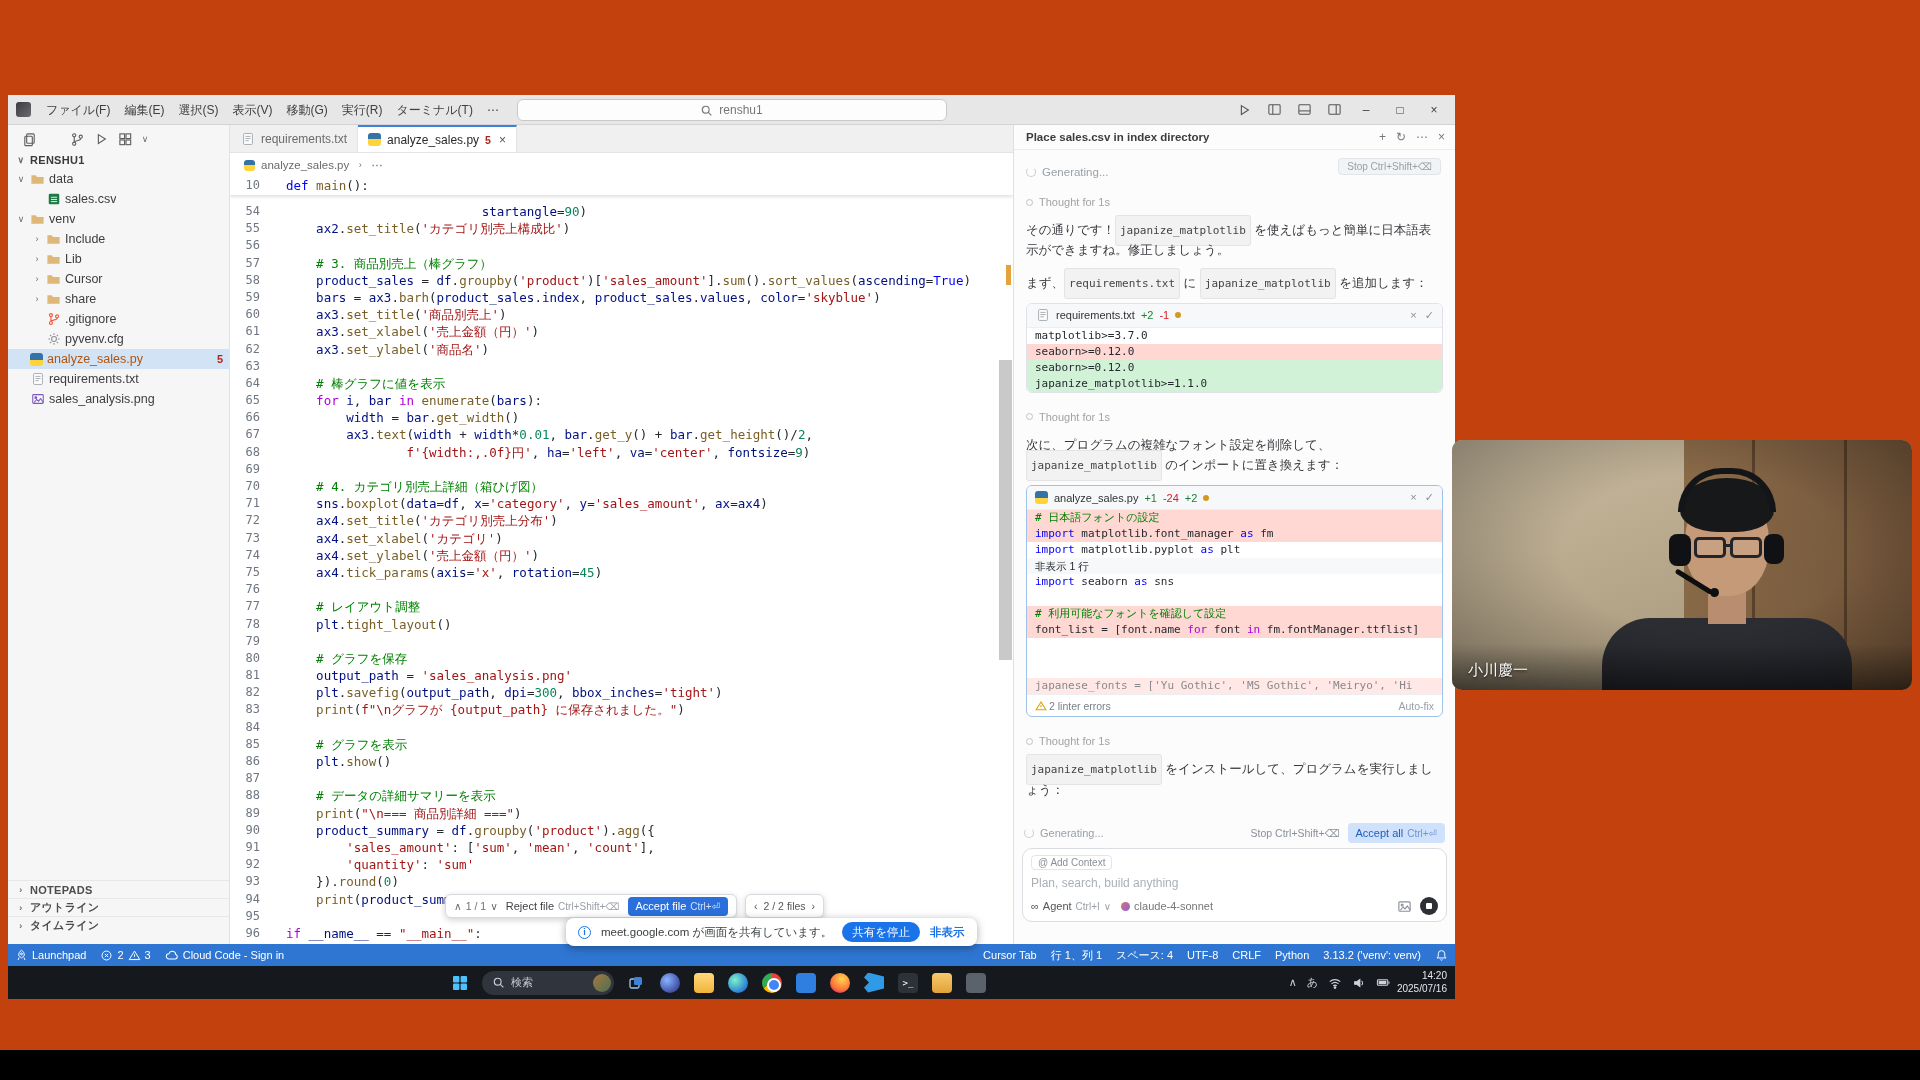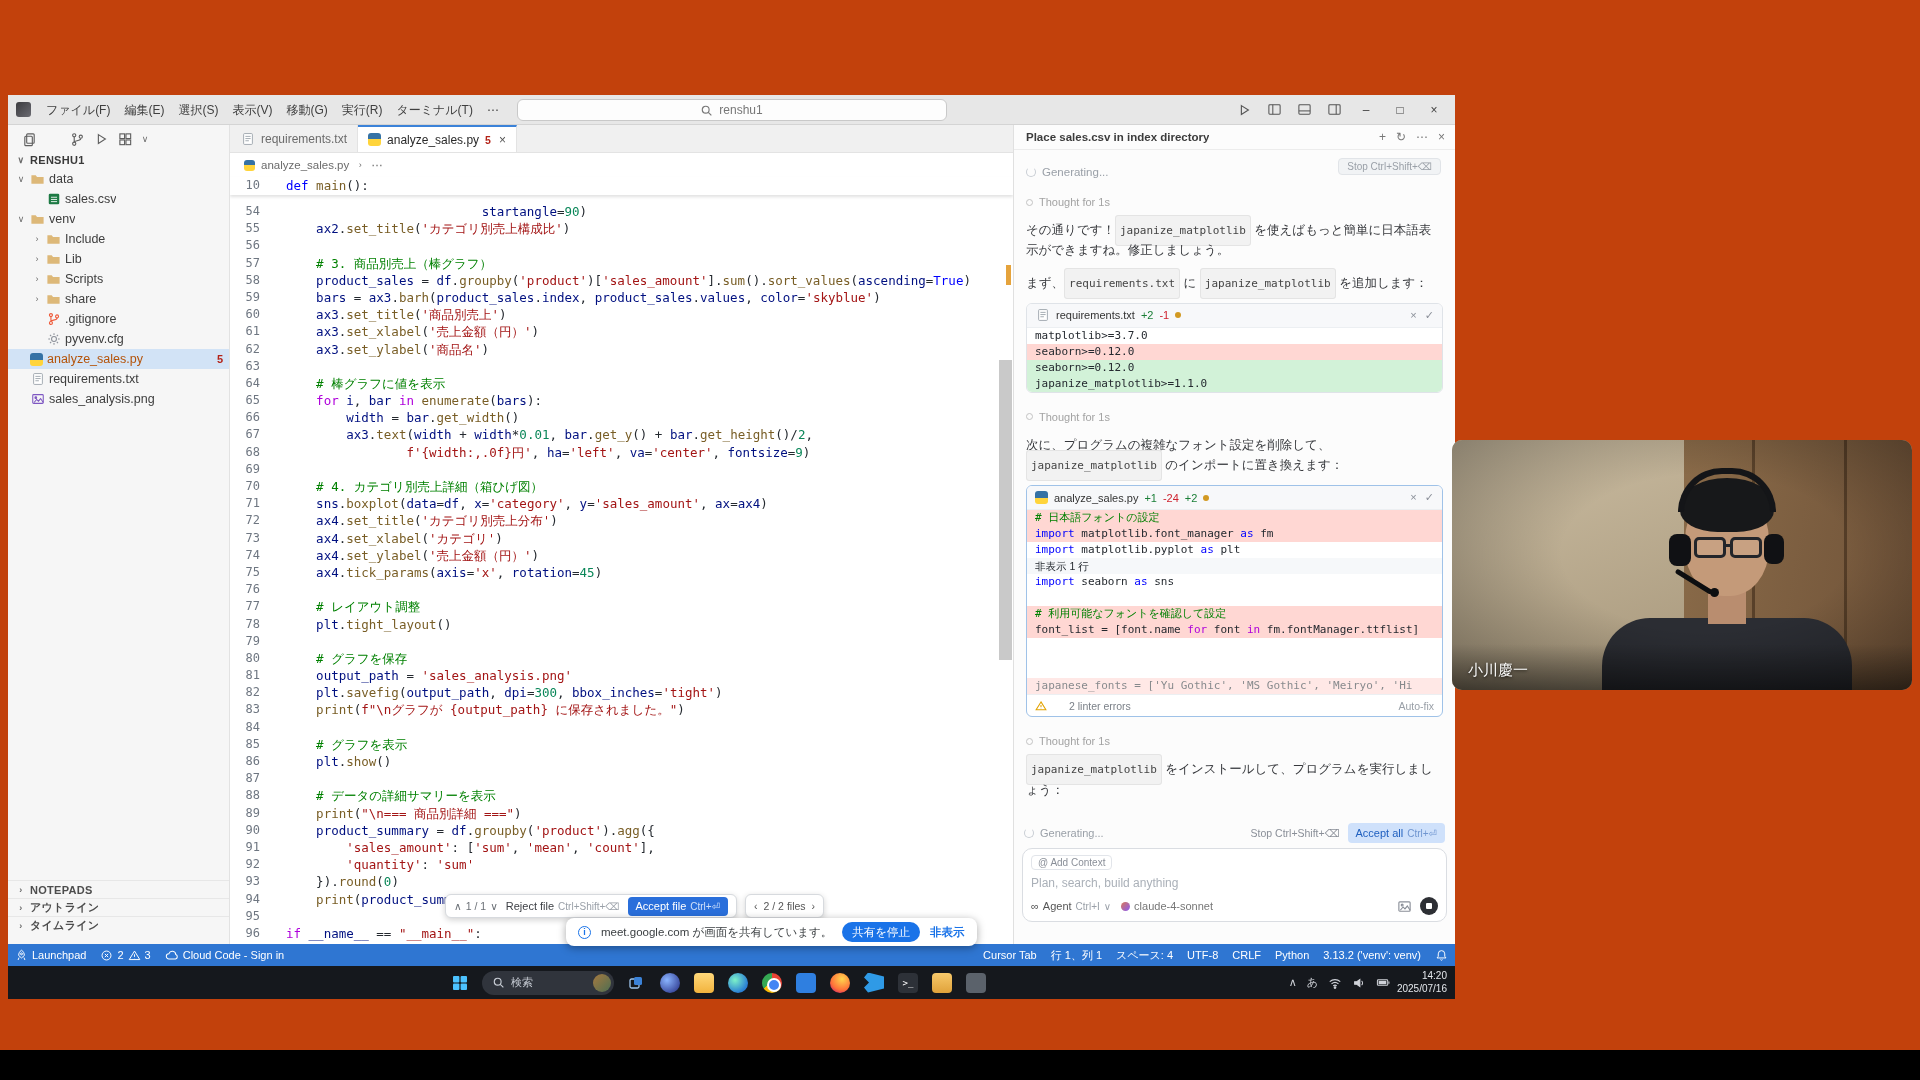--- a/index.html
+++ b/index.html
@@ -76,21 +76,21 @@
   .diff-card.hl { border-color:#9fc2e8; }
   .dc-head { height:24px; background:#f7f8fa; border-bottom:1px solid #eceff2; display:flex; align-items:center; gap:6px; padding:0 8px; font-size:11px; color:#333; }
   .dc-badge.add { color:#1a7f37; } .dc-badge.del { color:#cf222e; }
   .dc-dot { width:6px; height:6px; border-radius:50%; background:#d29922; }
   .dc-acts { margin-left:auto; display:flex; gap:8px; color:#8a8f98; font-size:11px; }
   .dc-line { font-family:"DejaVu Sans Mono", monospace; font-size:11px; height:16px; line-height:16px; white-space:pre; padding:0 8px; }
   .dc-line.del { background:#ffd7d3; }
   .dc-line.add { background:#d2f2d8; }
   .dc-line.fold { background:#f6f8fa; color:#8a8f98; font-size:10.5px; font-family:"Liberation Sans",sans-serif; }
   .dc-line.fade { opacity:.55;margin-top:40px; }
-  .dc-foot { height:22px; border-top:1px solid #eceff2; display:flex; align-items:center; gap:22px; padding:0 8px; font-size:10.5px; color:#7b8088; }
+  .dc-foot { height:22px; border-top:1px solid #eceff2; display:flex; align-items:center; gap:2px; padding:0 8px; font-size:10.5px; color:#7b8088; }
   .dc-foot .act { margin-left:auto; color:#9aa0a8; }
   .ghost-cmd { display:flex; align-items:center; gap:6px; margin-top:16px; color:#b6bac0; font-size:11.5px; }
   .ghost-box { width:9px; height:9px; border:1.5px solid #d2d6db; border-radius:2px; }
   .genbar { position:absolute; left:10px; right:10px; top:697px; height:22px; display:flex; align-items:center; gap:6px; color:#9aa0a8; font-size:11px; }
   .genbar .sp { margin-left:auto; display:flex; align-items:center; gap:8px; }
   .stop-txt { color:#8a8f98; font-size:10.5px; }
   .accept-all { background:#cfe1fb; color:#1f5fbf; border-radius:4px; height:20px; display:flex; align-items:center; padding:0 8px; font-size:11px; gap:4px; }
   .accept-all .sc { color:#6f95d0; font-size:10px; }
   .chat-input { position:absolute; left:8px; right:8px; top:723px; height:74px; background:#fff; border:1px solid #dadde2; border-radius:10px; padding:6px 8px; }
   .ctx-chip { display:inline-flex; align-items:center; gap:3px; border:1px solid #e2e5ea; border-radius:4px; padding:1px 6px; font-size:10px; color:#8a8f98; }
@@ -314,21 +314,21 @@
               </span>
               <span class="lbl">Lib</span>
             </div>
             <div class="tree-row" style="padding-left: 24px;">
               <span class="chev">›</span>
               <span class="icon fi">
                 <svg width="15" height="15" viewBox="0 0 16 16">
                   <path d="M1.5 3.5h4.6l1.4 1.8h7v7.2h-13z" fill="#ddb878"></path>
                 </svg>
               </span>
-              <span class="lbl">Scripts</span>
+              <span class="lbl">Cursor</span>
             </div>
             <div class="tree-row" style="padding-left: 24px;">
               <span class="chev">›</span>
               <span class="icon fi">
                 <svg width="15" height="15" viewBox="0 0 16 16">
                   <path d="M1.5 3.5h4.6l1.4 1.8h7v7.2h-13z" fill="#ddb878"></path>
                 </svg>
               </span>
               <span class="lbl">share</span>
             </div>

